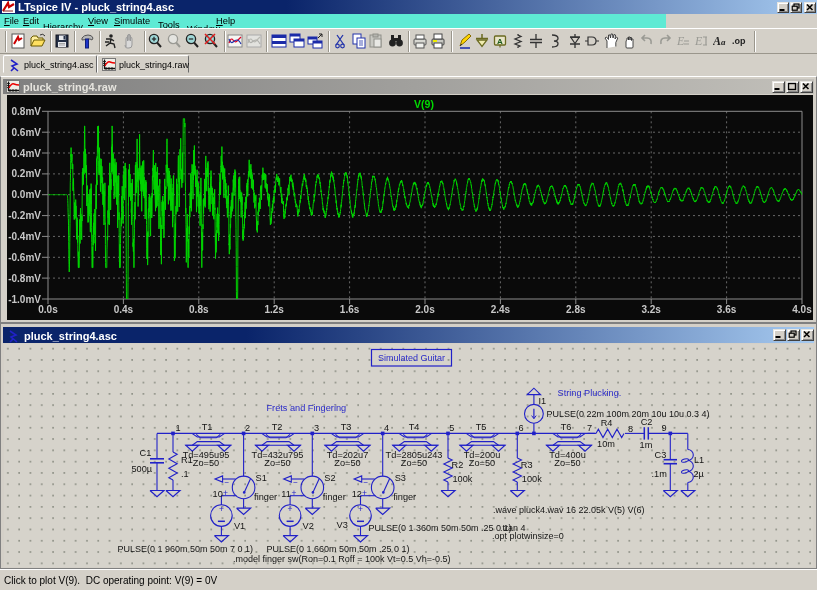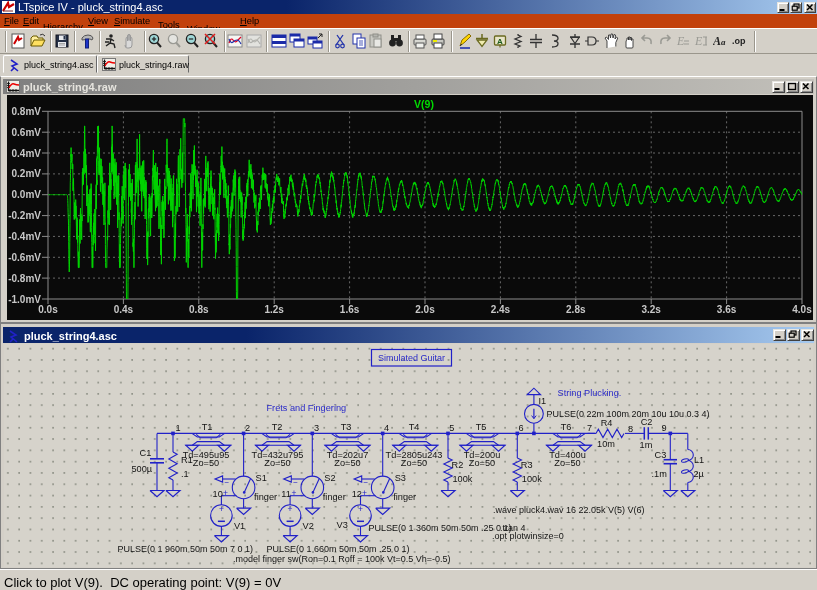--- a/index.html
+++ b/index.html
@@ -4,47 +4,47 @@
 body{width:817px;height:590px;font-family:"Liberation Sans",sans-serif;background:#d4d0c8;position:relative;overflow:hidden}
 .abs{position:absolute}
 </style></head><body>
 
 <div class="abs" style="left:0;top:0;width:817px;height:14px;background:linear-gradient(90deg,#0a246a 0%,#0a246a 35%,#a6caf0 100%)"></div>
 <svg class="abs" style="left:2px;top:1px" width="13" height="12" viewBox="0 0 13 12">
     <rect x="0" y="0" width="13" height="12" fill="#fff"></rect>
     <path d="M1 10 L6 2 L7 6 L12 3" stroke="#c00" stroke-width="2.2" fill="none"></path>
     <path d="M1 10 L11 10" stroke="#822" stroke-width="1"></path>
   </svg>
-<div class="abs" style="left:18px;top:1px;font-size:11px;font-weight:normal;color:#fff">LTspice IV - pluck_string4.asc</div>
+<div class="abs" style="left:18px;top:1px;font-size:11px;font-weight:bold;color:#fff">LTspice IV - pluck_string4.asc</div>
 <div style="position:absolute;left:777px;top:2px;width:12px;height:11px;background:#d4d0c8;border:1px solid;border-color:#e8e6e0 #404040 #404040 #e8e6e0;box-shadow:inset 1px 1px 0 #fff, inset -1px -1px 0 #8a8a8a">
     <svg style="display:block" width="10" height="9" viewBox="0 0 10 9">
       <rect x="1.5" y="6" width="5" height="2" fill="#000"></rect>
     </svg>
   </div>
 <div style="position:absolute;left:790px;top:2px;width:12px;height:11px;background:#d4d0c8;border:1px solid;border-color:#e8e6e0 #404040 #404040 #e8e6e0;box-shadow:inset 1px 1px 0 #fff, inset -1px -1px 0 #8a8a8a">
     <svg style="display:block" width="10" height="9" viewBox="0 0 10 9">
       <rect x="3" y="1" width="5" height="4" fill="none" stroke="#000" stroke-width="1.2"></rect>
       <rect x="1.2" y="3.2" width="5" height="4" fill="#d4d0c8" stroke="#000" stroke-width="1.2"></rect>
     </svg>
   </div>
 <div style="position:absolute;left:804px;top:2px;width:12px;height:11px;background:#d4d0c8;border:1px solid;border-color:#e8e6e0 #404040 #404040 #e8e6e0;box-shadow:inset 1px 1px 0 #fff, inset -1px -1px 0 #8a8a8a">
     <svg style="display:block" width="10" height="9" viewBox="0 0 10 9">
       <path d="M2 1.5 L7.5 7 M7.5 1.5 L2 7" stroke="#000" stroke-width="1.5"></path>
     </svg>
   </div>
 
-<div class="abs" style="left:0;top:14px;width:817px;height:14px;background:#c2410c;font-size:9.3px;color:#000">
+<div class="abs" style="left:0;top:14px;width:666px;height:14px;background:#5eead4;font-size:9.3px;color:#000">
 <span class="abs" style="left:4px;top:2px"><u>F</u>ile</span>
 <span class="abs" style="left:23px;top:2px"><u>E</u>dit</span>
 <span class="abs" style="left:43px;top:8px">H<u>i</u>erarchy</span>
 <span class="abs" style="left:88px;top:2px"><u>V</u>iew</span>
 <span class="abs" style="left:114px;top:2px"><u>S</u>imulate</span>
 <span class="abs" style="left:158px;top:6px"><u>T</u>ools</span>
 <span class="abs" style="left:187px;top:10px"><u>W</u>indow</span>
-<span class="abs" style="left:240px;top:2px"><u>H</u>elp</span>
+<span class="abs" style="left:216px;top:2px"><u>H</u>elp</span>
 </div>
 
 <div class="abs" style="left:0;top:28px;width:817px;height:26px;background:#d4d0c8;border-top:1px solid #fff;border-bottom:1px solid #9a968c"></div>
 <div style="position:absolute;left:5px;top:31px;width:2px;height:21px;border-left:1px solid #9a968c;border-right:1px solid #fff"></div>
 <div style="position:absolute;left:50px;top:31px;width:2px;height:21px;border-left:1px solid #9a968c;border-right:1px solid #fff"></div>
 <div style="position:absolute;left:74px;top:31px;width:2px;height:21px;border-left:1px solid #9a968c;border-right:1px solid #fff"></div>
 <div style="position:absolute;left:99px;top:31px;width:2px;height:21px;border-left:1px solid #9a968c;border-right:1px solid #fff"></div>
 <div style="position:absolute;left:143.5px;top:31px;width:2px;height:21px;border-left:1px solid #9a968c;border-right:1px solid #fff"></div>
 <div style="position:absolute;left:224px;top:31px;width:2px;height:21px;border-left:1px solid #9a968c;border-right:1px solid #fff"></div>
 <div style="position:absolute;left:266px;top:31px;width:2px;height:21px;border-left:1px solid #9a968c;border-right:1px solid #fff"></div>
@@ -562,12 +562,12 @@
     <text x="117.5" y="551.6" font-size="9" fill="#141414" text-anchor="start" font-weight="normal">PULSE(0 1 960m 50m 50m 7 0 1)</text>
     <text x="266.5" y="551.6" font-size="9" fill="#141414" text-anchor="start" font-weight="normal">PULSE(0 1 660m 50m 50m .25 0 1)</text>
     <text x="368.5" y="531.2" font-size="9" fill="#141414" text-anchor="start" font-weight="normal">PULSE(0 1 360m 50m 50m .25 0 1)</text>
     <text x="500" y="531.2" font-size="9" fill="#141414" text-anchor="start" font-weight="normal">.tran 4</text>
     <text x="233" y="562.3" font-size="9" fill="#141414" text-anchor="start" font-weight="normal">.model finger sw(Ron=0.1 Roff = 100k Vt=0.5 Vh=-0.5)</text>
     <text x="493" y="512.6" font-size="9" fill="#141414" text-anchor="start" font-weight="normal">.wave pluck4.wav 16 22.05k V(5) V(6)</text>
     <text x="492" y="538.6" font-size="9" fill="#141414" text-anchor="start" font-weight="normal">.opt plotwinsize=0</text>
   </svg>
 
 <div class="abs" style="left:0;top:569px;width:817px;height:21px;background:#d4d0c8;border-top:1px solid #fff"></div>
-<div class="abs" style="left:4px;top:575px;font-size:13px;color:#000">Click to plot V(9).&nbsp; DC operating point: V(9) = 0V</div>
+<div class="abs" style="left:4px;top:575px;font-size:10px;color:#000">Click to plot V(9).&nbsp; DC operating point: V(9) = 0V</div>
 </body></html>

